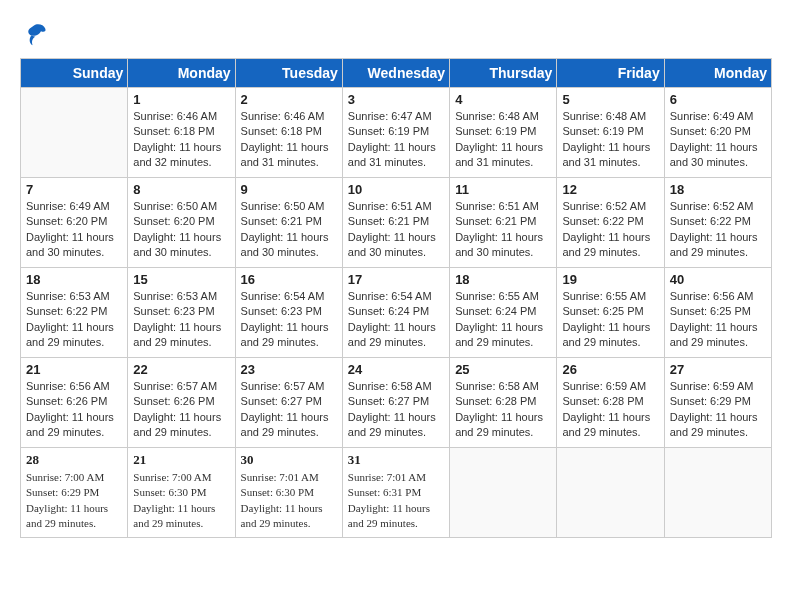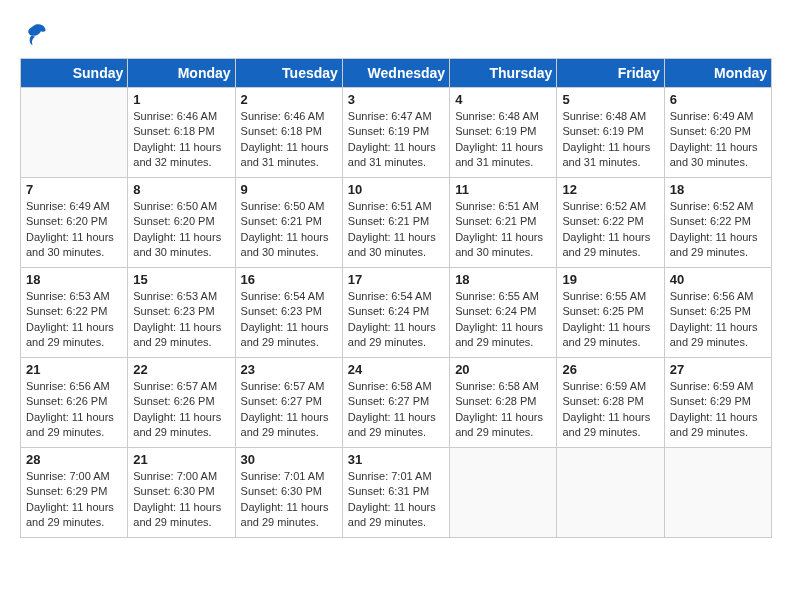--- a/index.html
+++ b/index.html
@@ -78,20 +78,21 @@
     .day-info {
       font-size: 11px;
       color: #333;
       line-height: 1.4;
     }
     .empty-cell {
       background: #f9f9f9;
     }
     .last-row td {
       border-bottom: 1px solid #ccc;
+      font-family: Liberation Serif, serif;
     }
   </style>
 </head>
 <body>
 
 <div class="header">
   <div class="logo">
     <svg class="logo-bird" viewBox="0 0 40 40" width="40" height="40">
       <path d="M20 8 C24 4, 34 6, 36 12 C38 16, 34 18, 30 16 C28 20, 22 24, 16 22 C12 20, 10 16, 14 12 Z" fill="#1565c0"></path>
       <path d="M16 22 C12 28, 14 34, 18 36 C16 30, 18 26, 22 24 Z" fill="#1565c0"></path>
@@ -218,21 +219,21 @@
         </td>
         <td>
           <span class="day-num">23</span>
           <div class="day-info">Sunrise: 6:57 AM<br>Sunset: 6:27 PM<br>Daylight: 11 hours and 29 minutes.</div>
         </td>
         <td>
           <span class="day-num">24</span>
           <div class="day-info">Sunrise: 6:58 AM<br>Sunset: 6:27 PM<br>Daylight: 11 hours and 29 minutes.</div>
         </td>
         <td>
-          <span class="day-num">20</span>
+          <span class="day-num">25</span>
           <div class="day-info">Sunrise: 6:58 AM<br>Sunset: 6:28 PM<br>Daylight: 11 hours and 29 minutes.</div>
         </td>
         <td>
           <span class="day-num">26</span>
           <div class="day-info">Sunrise: 6:59 AM<br>Sunset: 6:28 PM<br>Daylight: 11 hours and 29 minutes.</div>
         </td>
         <td>
           <span class="day-num">27</span>
           <div class="day-info">Sunrise: 6:59 AM<br>Sunset: 6:29 PM<br>Daylight: 11 hours and 29 minutes.</div>
         </td>

